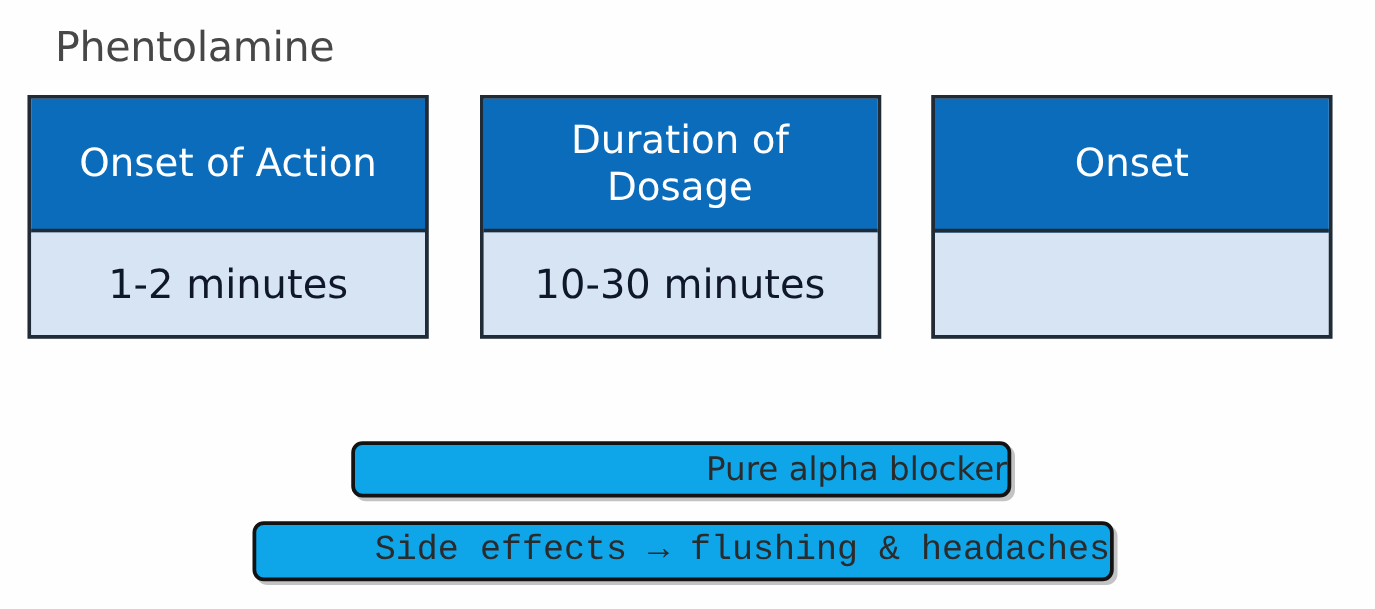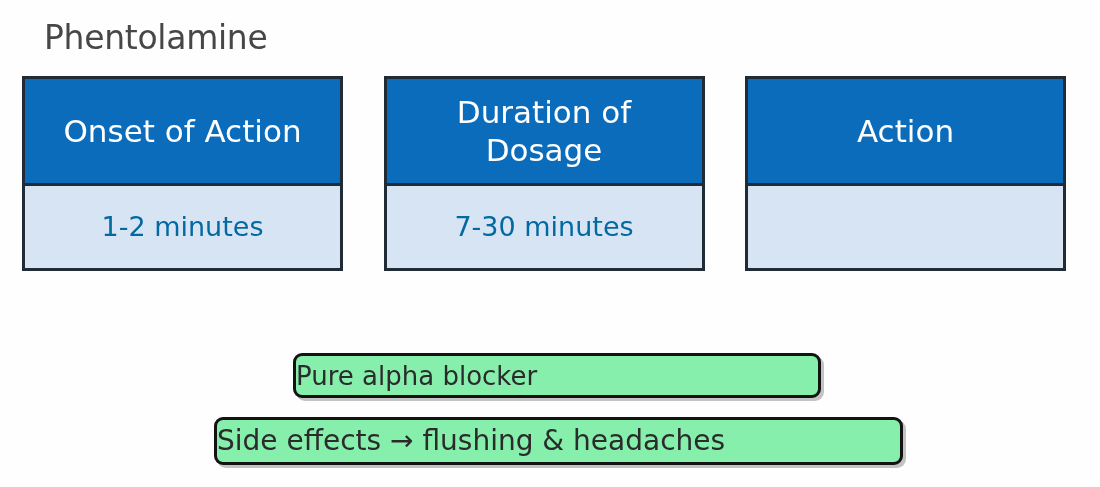--- a/index.html
+++ b/index.html
@@ -71,58 +71,58 @@
   .card-body {
     flex: 1 1 auto;
     background: #d7e4f3;
     display: flex;
     align-items: center;
     justify-content: center;
     text-align: center;
     box-sizing: border-box;
   }
   .card-body-label {
-    color: #0369a1;
-    font-size: 27px;
+    color: #0f172a;
+    font-size: 32px;
     line-height: 36px;
     padding: 0 10px;
   }
 
   
   .pill {
     position: absolute;
     box-sizing: border-box;
-    background: #86efac;
+    background: #0ea5e9;
     border: 3px solid #131313;
     border-radius: 9px;
     display: flex;
     align-items: center;
-    justify-content: flex-start;
+    justify-content: flex-end;
     text-align: center;
     box-shadow: 3px 3px 0 rgba(20,20,20,0.25);
-    margin-left: 12px;
   }
   .pill-label {
     color: #2b2b2b;
     font-size: 26px;
     line-height: 32px;
     white-space: nowrap;
   }
 
   #pill-alpha-blocker {
     left: 281px;
     top: 353px;
     width: 528px;
     height: 45px;
   }
   #pill-side-effects {
     left: 202px;
     top: 417px;
     width: 689px;
     height: 48px;
+    font-family: Liberation Mono, monospace;
   }
   #pill-side-effects .pill-label {
     font-size: 28px;
   }
 </style>
 </head>
 <body>
 
 <div id="page-title">Phentolamine</div>
 
@@ -135,27 +135,27 @@
     <div class="card-body">
       <span class="card-body-label">1-2 minutes</span>
     </div>
   </div>
 
   <div class="card">
     <div class="card-header">
       <span class="card-header-label">Duration of Dosage</span>
     </div>
     <div class="card-body">
-      <span class="card-body-label">7-30 minutes</span>
+      <span class="card-body-label">10-30 minutes</span>
     </div>
   </div>
 
   <div class="card">
     <div class="card-header">
-      <span class="card-header-label">Action</span>
+      <span class="card-header-label">Onset</span>
     </div>
   </div>
 
 </div>
 
 <div class="pill" id="pill-alpha-blocker">
   <span class="pill-label">Pure alpha blocker</span>
 </div>
 
 <div class="pill" id="pill-side-effects">

